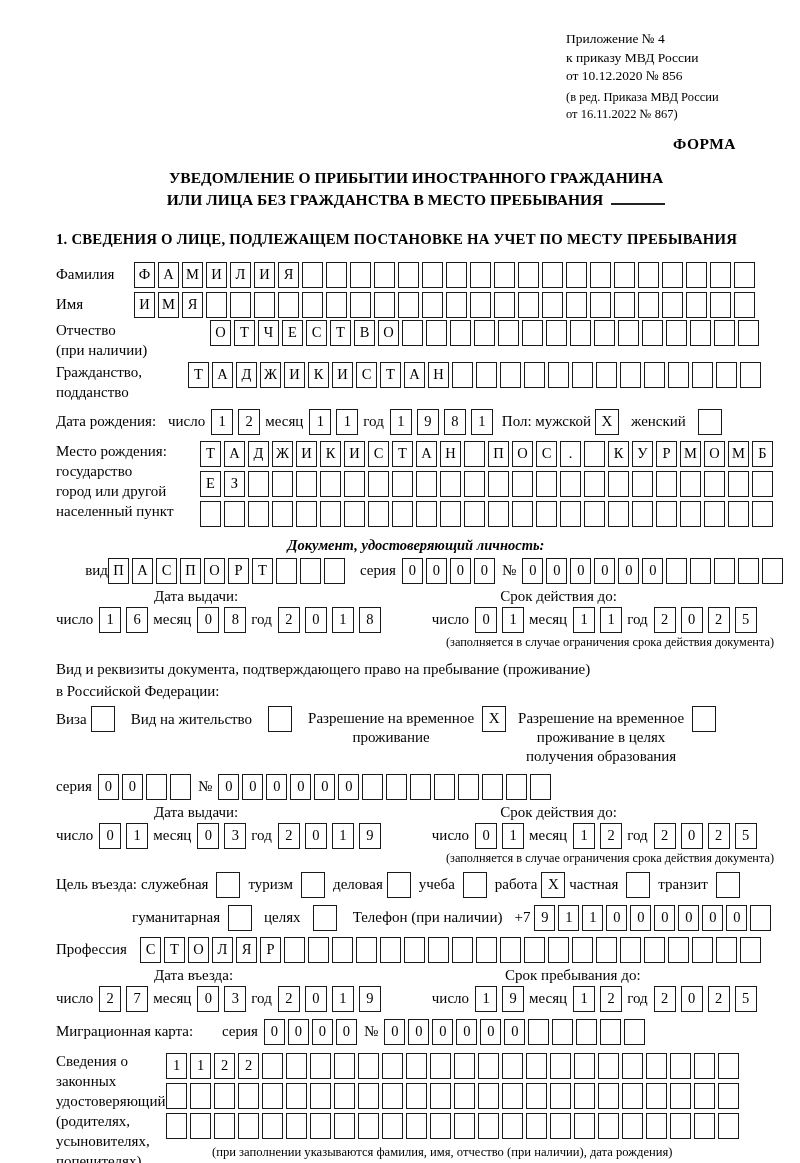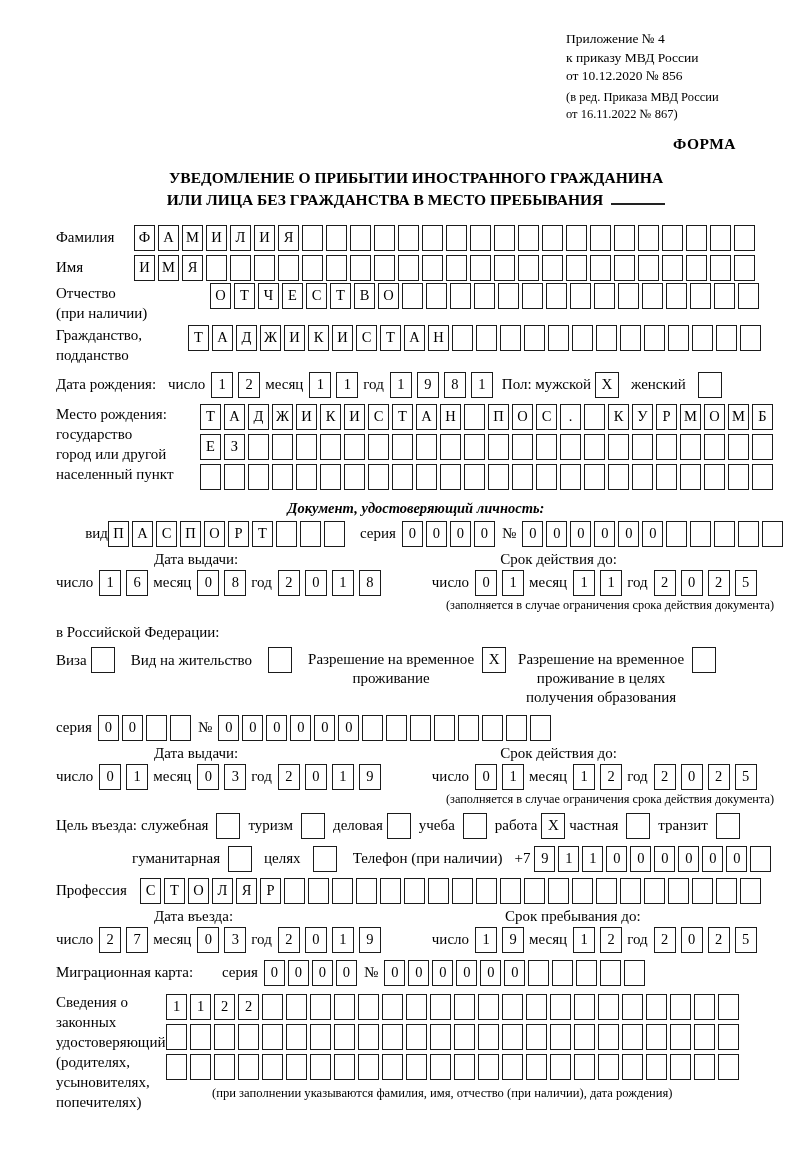--- a/index.html
+++ b/index.html
@@ -56,20 +56,21 @@
     </div>
   </div>
 
   <div class="forma">ФОРМА</div>
 
   <div class="title">
     <div>УВЕДОМЛЕНИЕ О ПРИБЫТИИ ИНОСТРАННОГО ГРАЖДАНИНА</div>
     <div><span>ИЛИ ЛИЦА БЕЗ ГРАЖДАНСТВА В МЕСТО ПРЕБЫВАНИЯ</span><span class="title-blank"></span></div>
   </div>
 
+  <div class="sec-heading">1. СВЕДЕНИЯ О ЛИЦЕ, ПОДЛЕЖАЩЕМ ПОСТАНОВКЕ НА УЧЕТ ПО МЕСТУ ПРЕБЫВАНИЯ</div>
 
   <div class="frow" style="margin-top:14px;">
     <span class="lbl w78">Фамилия</span>
     <span class="cells">
         <span class="cell">Ф</span>
         <span class="cell">А</span>
         <span class="cell">М</span>
         <span class="cell">И</span>
         <span class="cell">Л</span>
         <span class="cell">И</span>
@@ -398,20 +399,21 @@
           <span class="cell">2</span>
           <span class="cell">0</span>
           <span class="cell">2</span>
           <span class="cell">5</span>
         </span>
     </span>
   </div>
   <div class="note">(заполняется в случае ограничения срока действия документа)</div>
 
   <div class="intro">
+    <div>Вид и реквизиты документа, подтверждающего право на пребывание (проживание)</div>
     <div>в Российской Федерации:</div>
   </div>
 
   <div class="opts">
     <span class="opt-label-one">Виза</span>
     <span class="gap4"></span>
     <span class="cells chk">
         <span class="cell"></span>
       </span>
     <span class="gap16"></span>

